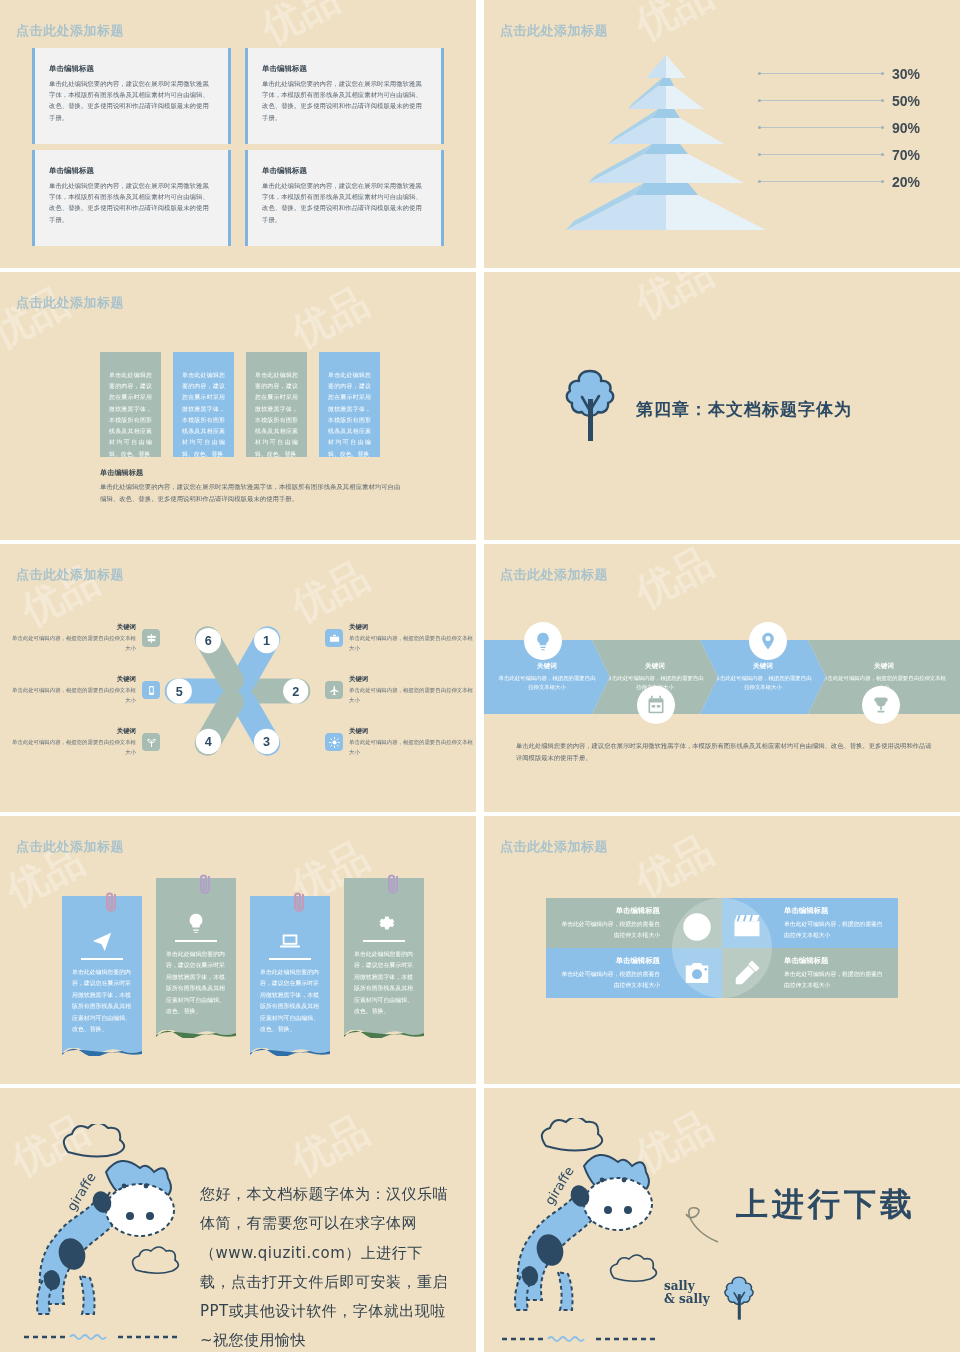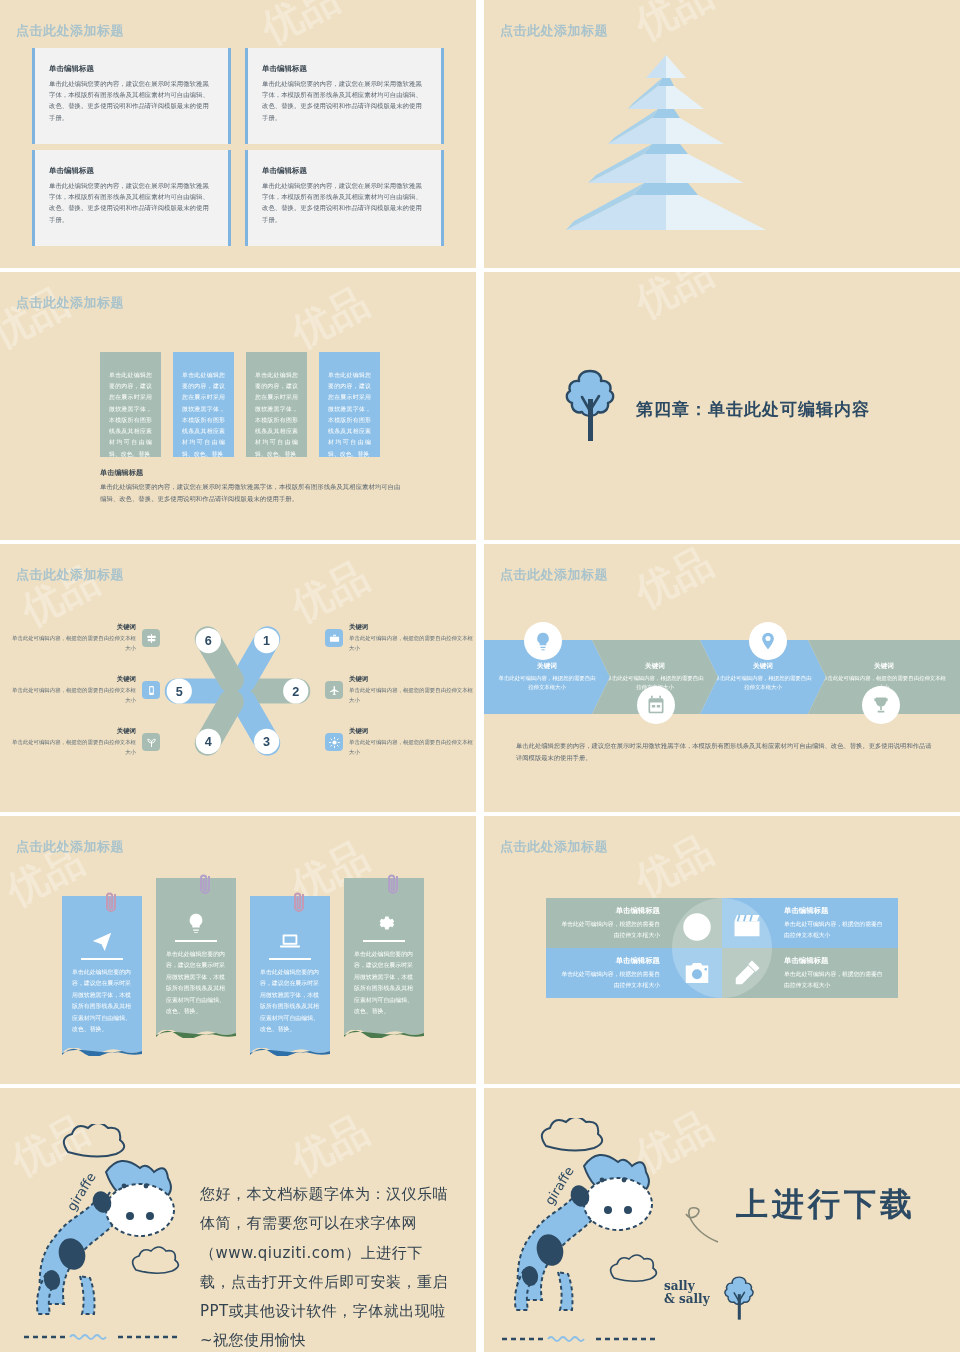--- a/index.html
+++ b/index.html
@@ -178,20 +178,42 @@
 
       <polygon points="62,54 100,54 100,31 92,31" fill="#c9e1f2"></polygon>
       <polygon points="138,54 100,54 100,31 108,31" fill="#e6f1f8"></polygon>
       <polygon points="92,31 108,31 104,23 96,23" fill="#9ecbe8"></polygon>
       <polygon points="62,54 92,31 96,23 67,48" fill="#a9d2ea"></polygon>
 
       <polygon points="80,23 100,23 100,0" fill="#c9e1f2"></polygon>
       <polygon points="120,23 100,23 100,0" fill="#e6f1f8"></polygon>
     </svg>
   </div>
+  <div class="pcts">
+    <div class="pct-row">
+      <span class="pct-line"></span>
+      <span class="pct-val">30%</span>
+    </div>
+    <div class="pct-row">
+      <span class="pct-line"></span>
+      <span class="pct-val">50%</span>
+    </div>
+    <div class="pct-row">
+      <span class="pct-line"></span>
+      <span class="pct-val">90%</span>
+    </div>
+    <div class="pct-row">
+      <span class="pct-line"></span>
+      <span class="pct-val">70%</span>
+    </div>
+    <div class="pct-row">
+      <span class="pct-line"></span>
+      <span class="pct-val">20%</span>
+    </div>
+  </div>
 </div>
 
 <div class="slide">
   <div class="wm" style="left:-10px;top:18px;">优品</div>
   <div class="wm" style="left:290px;top:18px;">优品</div>
   <div class="stitle">点击此处添加标题</div>
   <div class="s3cols">
     <div class="s3col sage">单击此处编辑您要的内容，建议您在展示时采用微软雅黑字体，本模版所有图形线条及其相应素材均可自由编辑、改色、替换</div>
     <div class="s3col blue">单击此处编辑您要的内容，建议您在展示时采用微软雅黑字体，本模版所有图形线条及其相应素材均可自由编辑、改色、替换</div>
     <div class="s3col sage">单击此处编辑您要的内容，建议您在展示时采用微软雅黑字体，本模版所有图形线条及其相应素材均可自由编辑、改色、替换</div>
@@ -209,21 +231,21 @@
     <span>
       <svg width="56" height="80" viewBox="0 0 56 80">
         <path d="M28 4 C20 4 16 9 17 14 C10 13 6 18 8 24 C3 27 4 34 10 36 C9 42 14 47 20 45
                  C23 50 33 50 36 45 C42 47 47 42 46 36 C52 34 53 27 48 24 C50 18 46 13 39 14
                  C40 9 36 4 28 4 Z" fill="#8dc0e8" stroke="#2c4a63" stroke-width="2.4" stroke-linejoin="round"></path>
         <path d="M26 32 L26 74 L31 74 L31 32 Z" fill="#2c4a63"></path>
         <path d="M28 44 L20 30" stroke="#2c4a63" stroke-width="2.6" stroke-linecap="round"></path>
         <path d="M29 42 L37 29" stroke="#2c4a63" stroke-width="2.6" stroke-linecap="round"></path>
       </svg>
     </span>
-    <span class="ch-title">第四章：单击此处可编辑内容</span>
+    <span class="ch-title">第四章：本文档标题字体为</span>
   </div>
 </div>
 
 <div class="slide">
   <div class="wm" style="left:20px;top:24px;">优品</div>
   <div class="wm" style="left:290px;top:20px;">优品</div>
   <div class="stitle">点击此处添加标题</div>
 
   <div class="fl-left">
     <div class="fl-item l">

